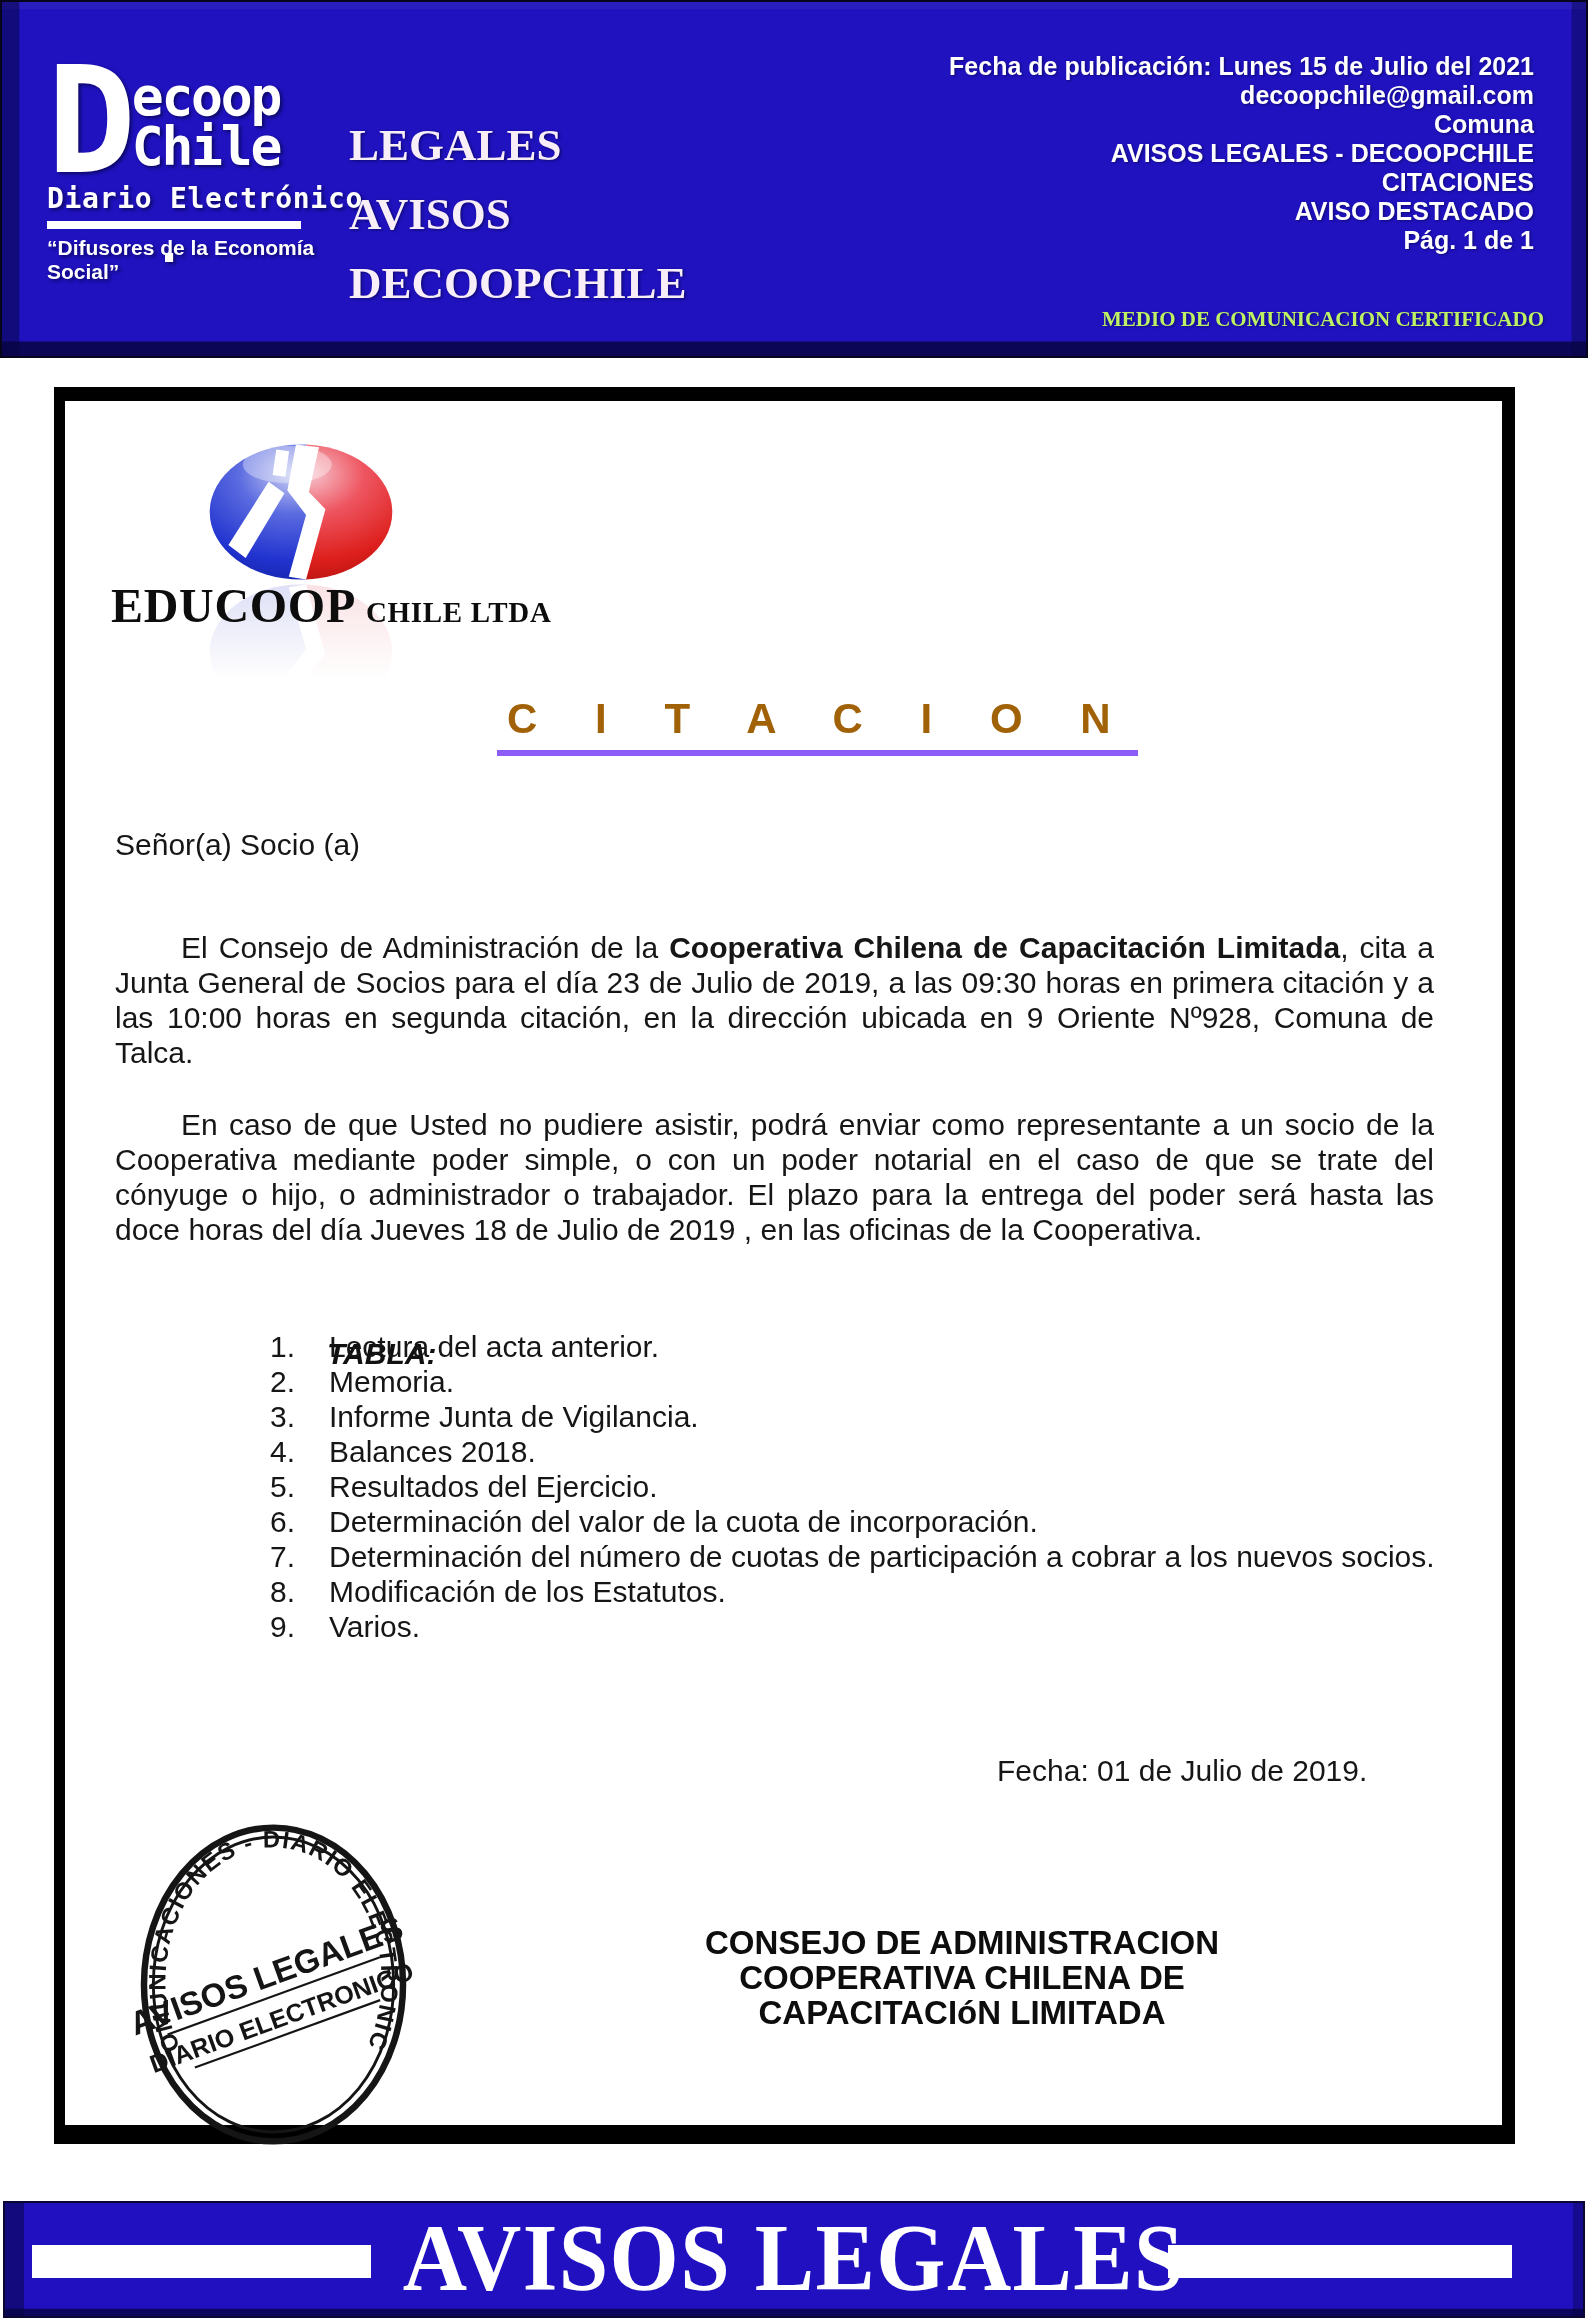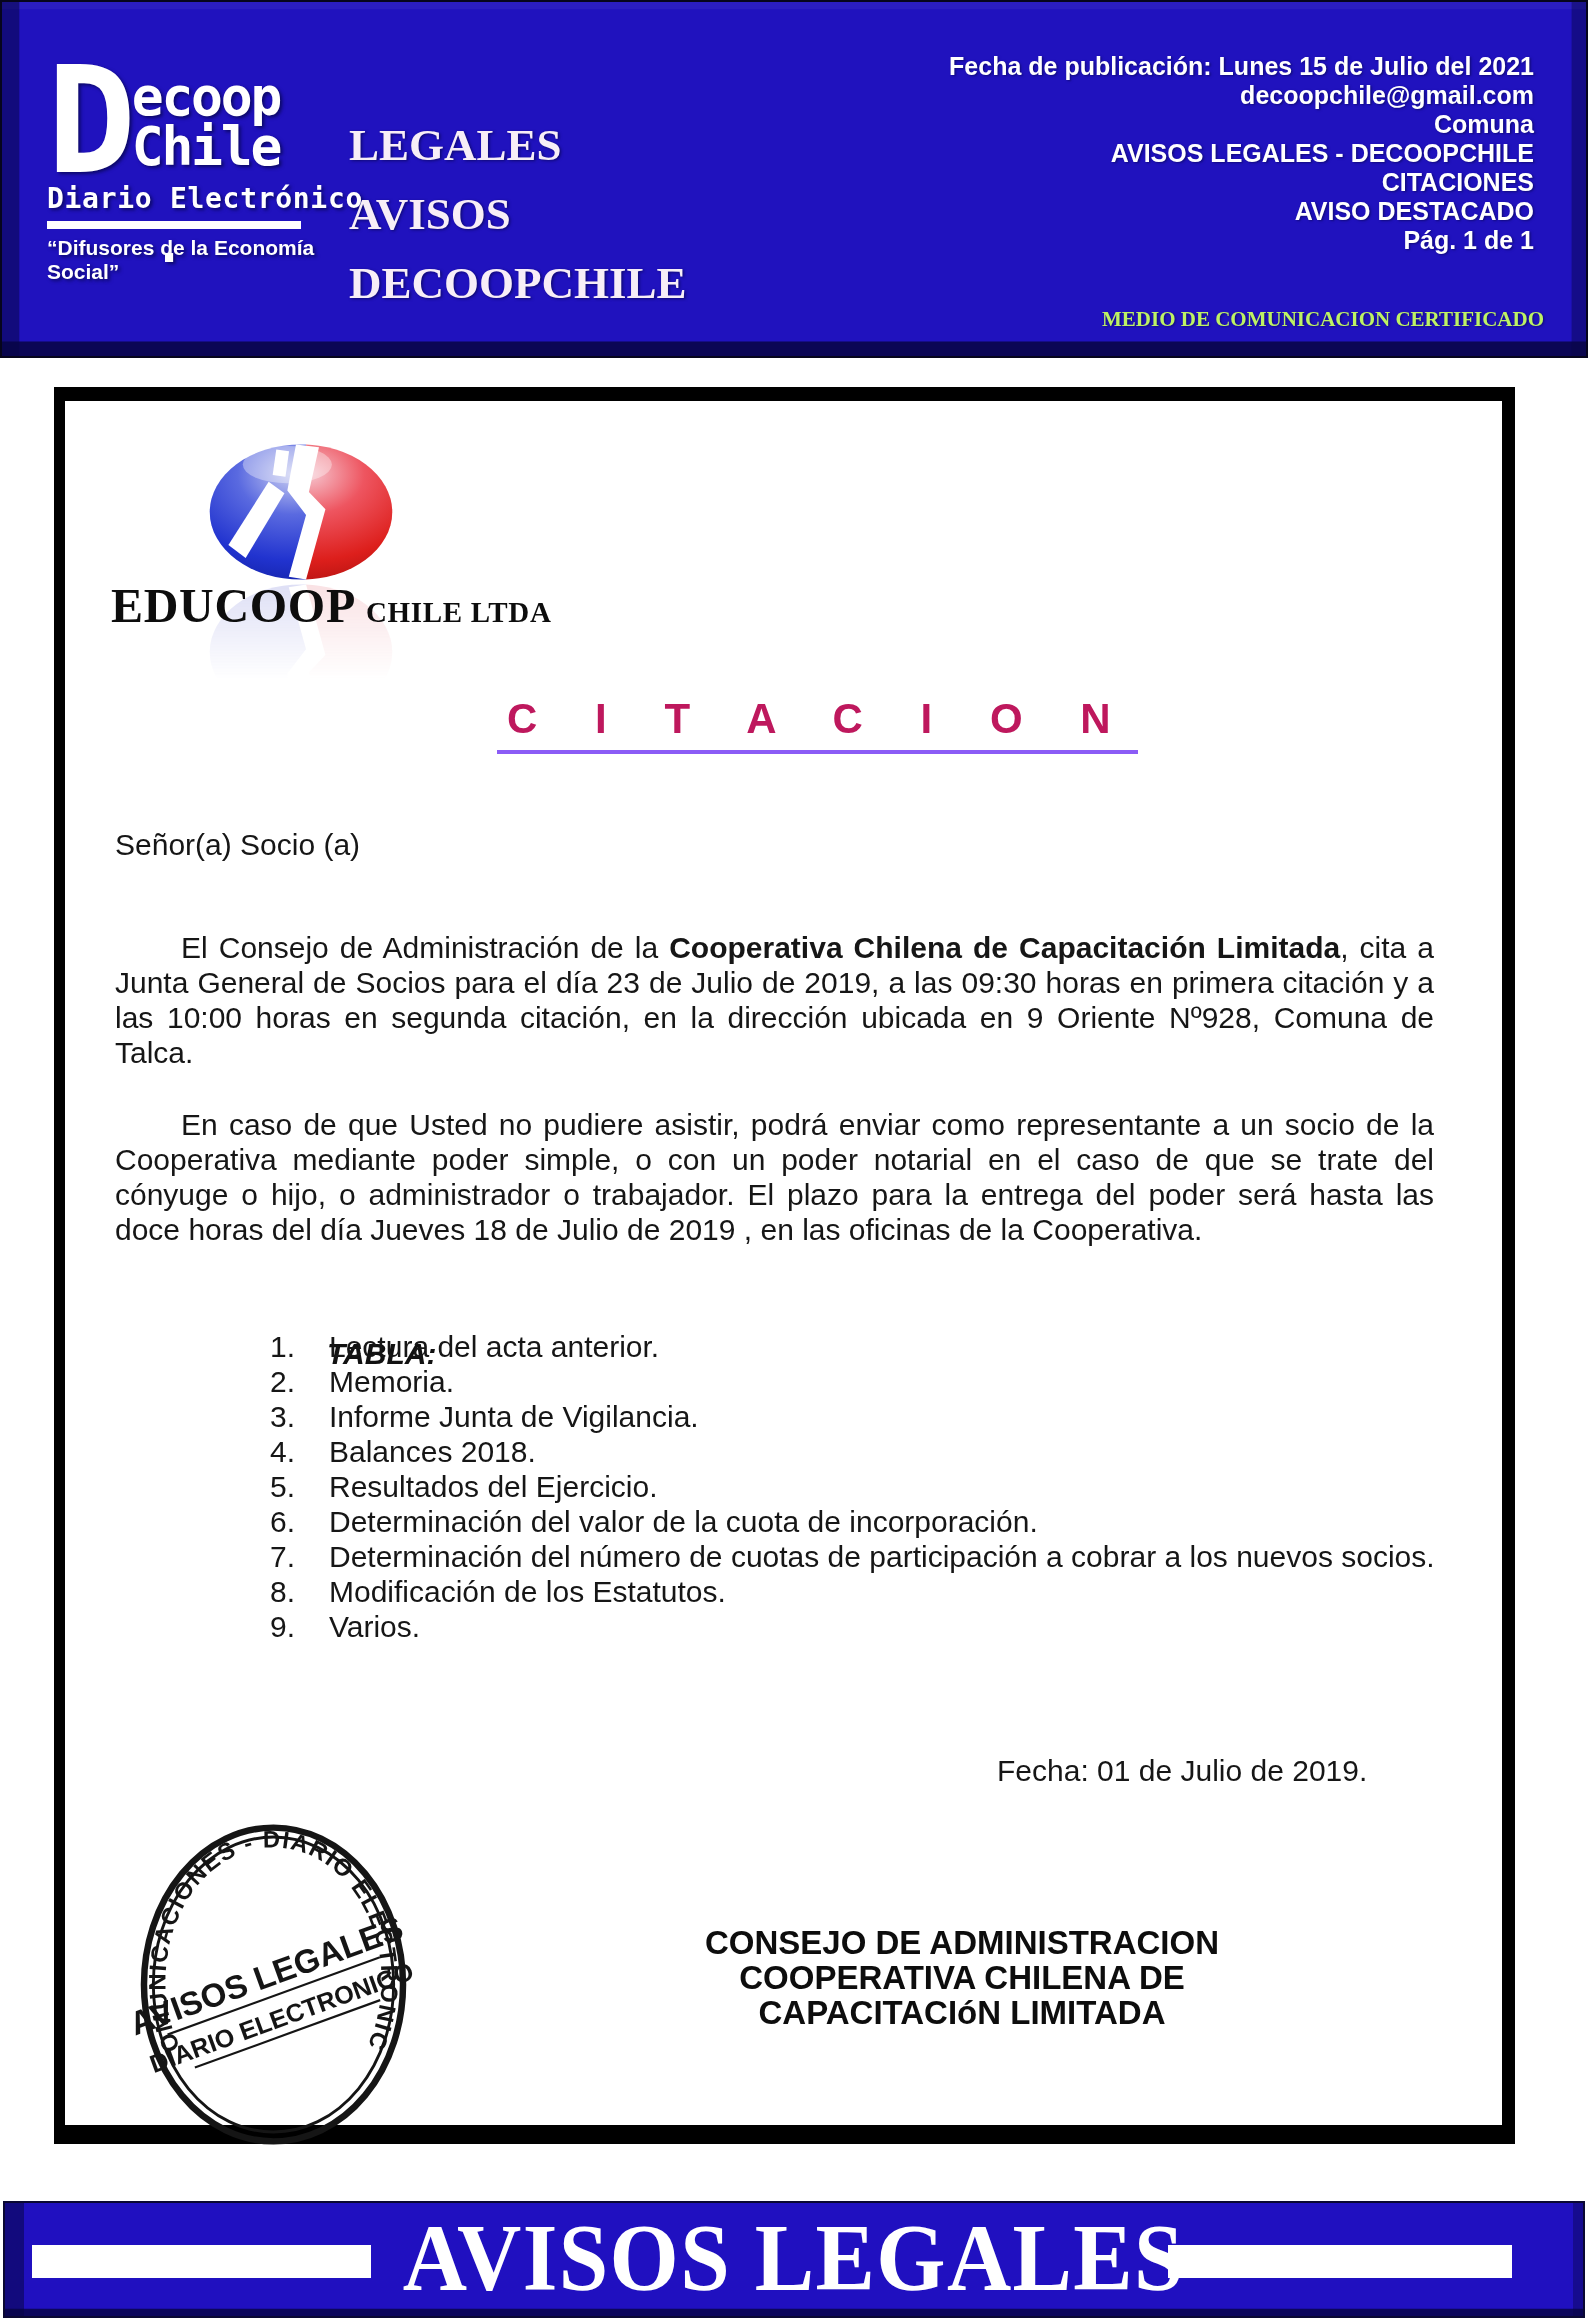--- a/index.html
+++ b/index.html
@@ -45,21 +45,21 @@
     transform:scaleY(-1);opacity:.28;
     -webkit-mask-image:linear-gradient(to bottom,transparent 30%,rgba(0,0,0,.9));
     mask-image:linear-gradient(to bottom,transparent 30%,rgba(0,0,0,.9));}
   .brand-line{position:absolute;left:46px;top:177px;white-space:nowrap;color:#0d0d0d;
     font-family:"Liberation Serif",serif;font-weight:bold;}
   .brand-name{font-size:48px;letter-spacing:0.7px;}
   .brand-suffix{font-size:29px;margin-left:10px;letter-spacing:0.7px;}
 
   .title-wrap{position:absolute;left:0;top:294px;width:100%;text-align:center;}
   .title-wrap span{display:inline-block;margin-left:68px;font-size:42px;font-weight:bold;
-    letter-spacing:23px;color:#be185d;border-bottom:4px solid #8b5cf6;
+    letter-spacing:23px;color:#a16207;border-bottom:6px solid #8b5cf6;
     padding:0 4.3px 7.2px 10px;}
 
   .salutation{position:absolute;left:50px;top:427px;font-size:30px;color:#161616;}
   .para{position:absolute;left:50px;width:1319px;font-size:30px;line-height:35px;
     color:#161616;text-align:justify;}
   .para.p1{top:499px;text-indent:66px;}
   .para.p2{top:676px;text-indent:66px;}
   .tabla-label{position:absolute;left:262px;top:936px;font-size:30px;font-weight:bold;
     font-style:italic;color:#111;}
   ol.agenda{position:absolute;left:205px;top:928px;width:1198px;margin:0;padding:0;

